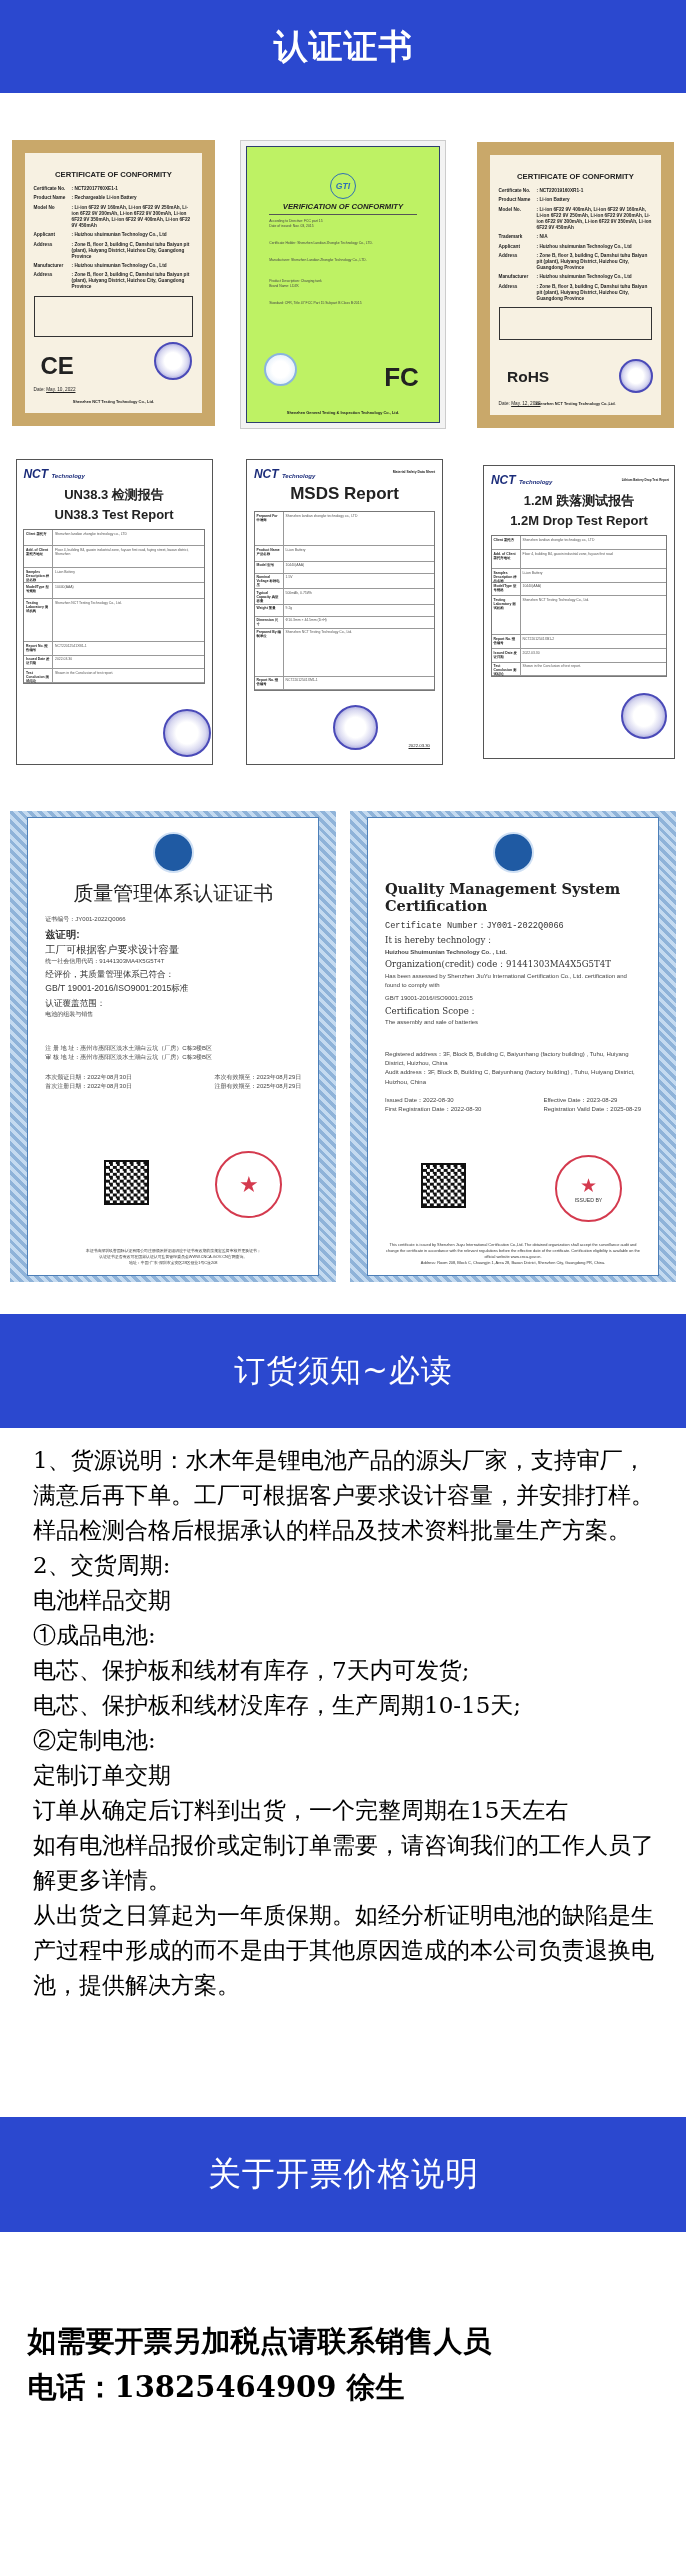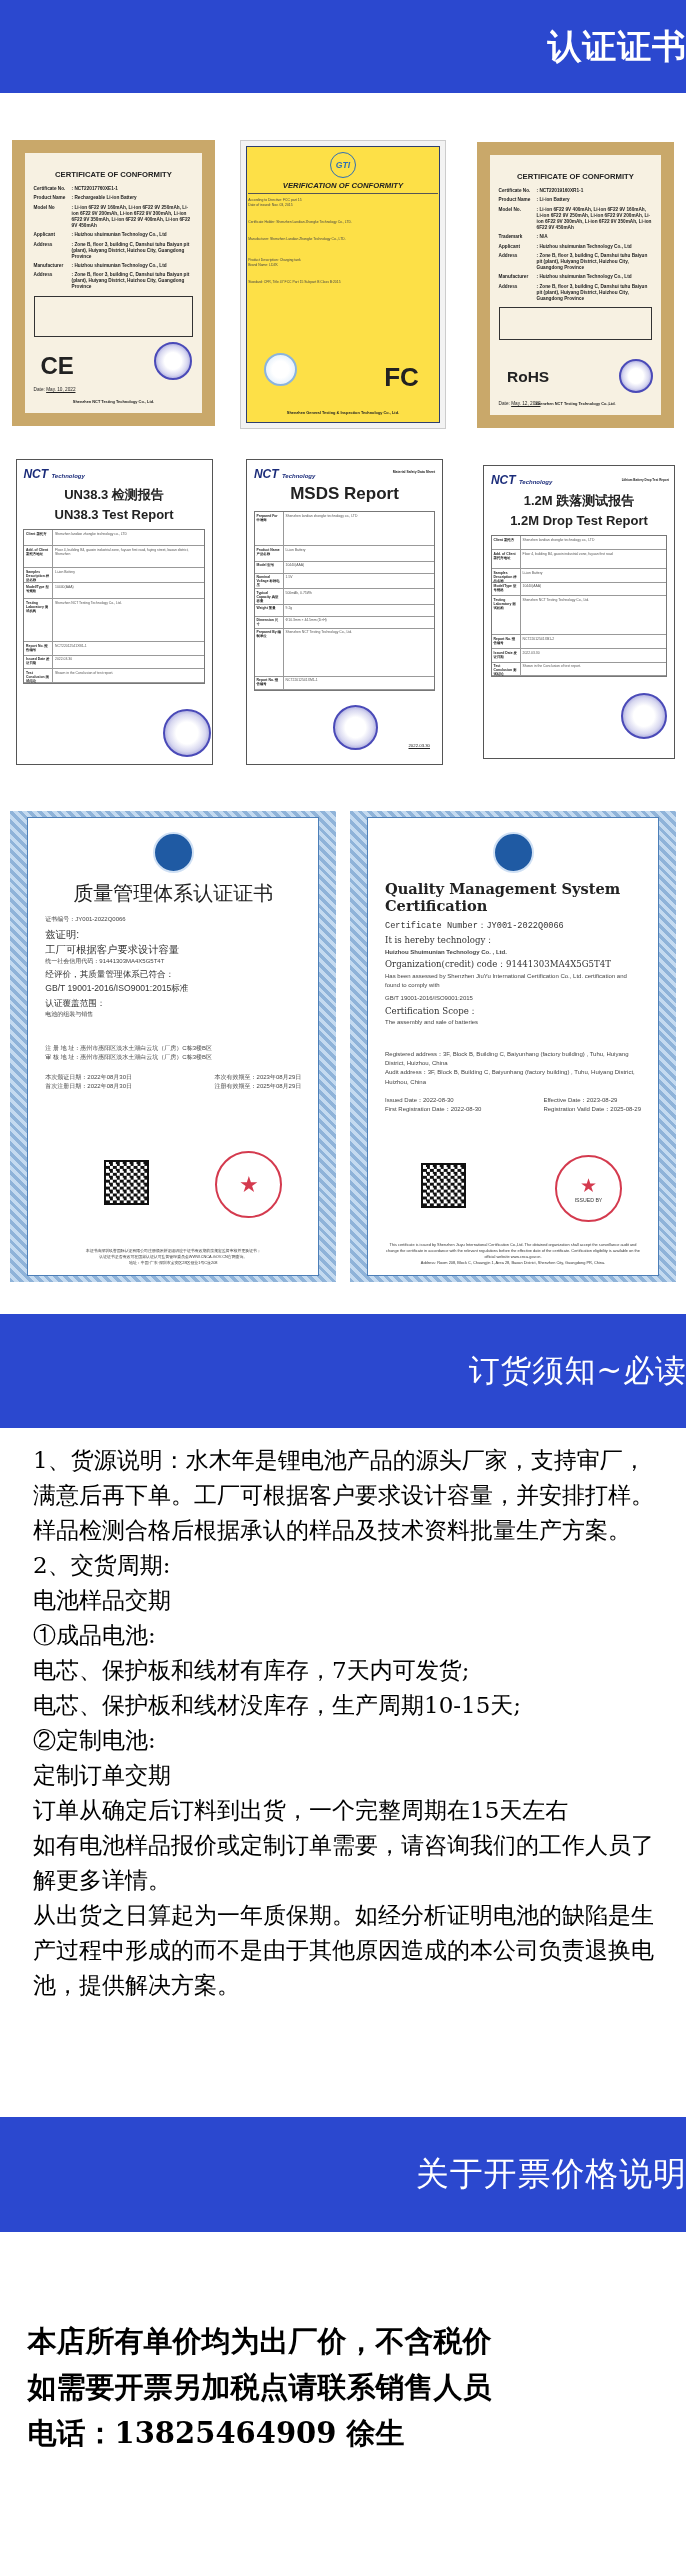--- a/index.html
+++ b/index.html
@@ -1,33 +1,33 @@
 <!DOCTYPE html>
 <html style="font-size:13.7px"><head>
 <meta charset="utf-8">
 <style>
   * { box-sizing: border-box; margin: 0; padding: 0; }
   body { width: 687px; height: 2576px; background: #ffffff; font-family: "DejaVu Serif", serif; position: relative; overflow: hidden; }
-  .banner { position: absolute; left: 0; width: 687px; background: #2b48cf; color: #ffffff; display: flex; align-items: center; justify-content: flex-end; font-family: "DejaVu Serif", serif; font-weight: bold; }
+  .banner { position: absolute; left: 0; width: 687px; background: #2b48cf; color: #ffffff; display: flex; align-items: center; justify-content: center; font-family: "DejaVu Serif", serif; font-weight: bold; }
   .banner span { letter-spacing: 0.9px; }
   .cert { position: absolute; overflow: hidden; font-family: "Liberation Sans", sans-serif; color: #222; }
   
   .gold { background: #c9a86a; padding: 13px; }
   .gold .inner { background: #f7f1e2; width: 100%; height: 100%; padding: 8.6px 8.6px; position: relative; }
   .gold .ttl { text-align: center; font-weight: bold; font-size: 7.7px; margin: 8.6px 0 6.9px; }
   .kv { font-size: 4.7px; line-height: 6px; display: flex; margin-bottom: 3.4px; }
   .kv .k { width: 38px; font-weight: bold; flex-shrink: 0; }
   .kv .v { flex: 1; font-weight: bold; }
   .mini-table { border: 0.4px solid #333; height: 41px; margin: 5.2px 0; font-size: 3.4px; }
   .mark { position: absolute; font-weight: bold; }
   .seal { position: absolute; border-radius: 50%; border: 2.6px solid #4a4ab8; background: radial-gradient(circle, #ffffff 35%, #d8d8f0 60%, #5a5ac0 100%); }
   .foot { position: absolute; left: 0; right: 0; bottom: 8.6px; text-align: center; font-size: 3.9px; font-weight: bold; }
   
   .fcc { background: #f3f3f3; border: 0.9px solid #ccc; padding: 5.2px; }
-  .fcc .inner { border: 1.7px solid #2e3f6e; background: #fde047; width: 100%; height: 100%; position: relative; padding: 1px; }
+  .fcc .inner { border: 1.7px solid #2e3f6e; background: #bef264; width: 100%; height: 100%; position: relative; padding: 22px; }
   .gti-logo { width: 26px; height: 26px; border-radius: 50%; border: 1.7px solid #2f6fb5; margin: 3.4px auto; display:flex; align-items:center; justify-content:center; color:#2f6fb5; font-weight:bold; font-size:8.6px; font-style: italic; }
   .fcc .ttl { text-align: center; font-weight: bold; font-style: italic; font-size: 7.7px; border-bottom: 0.9px solid #555; padding-bottom: 3.4px; margin: 3.4px 0; }
   .fcc .line { font-size: 3.4px; line-height: 5.2px; color: #444; }
   
   .nct { background: #ffffff; border: 1.3px solid #555; padding: 6.9px; }
   .nct .brand { font-weight: bold; font-style: italic; font-size: 12px; color: #1b2c7a; }
   .nct .brand small { font-size: 6px; }
   .nct .h1 { text-align: center; font-weight: bold; font-size: 13px; margin-top: 5.2px; }
   .nct .h2 { text-align: center; font-weight: bold; font-size: 13px; margin-top: 3.4px; }
   .nct .grid { border: 0.9px solid #777; margin-top: 6.9px; }
@@ -282,21 +282,21 @@
       </div>
   </div>
   <div class="seal" style="left:137px;top:227px;width:46px;height:46px;"></div>
 </div>
 
 <div class="cert qcert" style="left:10.3px;top:811px;width:326px;height:471px;">
   <div class="inner">
     <div class="qlogo"></div>
     <div class="q-title-cn">质量管理体系认证证书</div>
     <div class="qsmall">证书编号：JY001-2022Q0066</div>
-    <div class="qline" style="font-size:10.3px;margin-top:3.4px;">兹证明:</div>
+    <div class="qline" style="font-size:10.3px;margin-top:3.4px;font-weight:bold;">兹证明:</div>
     <div class="qline" style="font-size:10.3px;">工厂可根据客户要求设计容量</div>
     <div class="qsmall">统一社会信用代码：91441303MA4X5G5T4T</div>
     <div class="qline">经评价，其质量管理体系已符合：</div>
     <div class="qline">GB/T 19001-2016/ISO9001:2015标准</div>
     <div class="qline">认证覆盖范围：</div>
     <div class="qsmall">电池的组装与销售</div>
     <div class="qsmall" style="margin-top:24px;">注 册 地 址：惠州市惠阳区淡水土湖白云坑（厂房）C栋3楼B区</div>
     <div class="qsmall">审 核 地 址：惠州市惠阳区淡水土湖白云坑（厂房）C栋3楼B区</div>
     <div style="display:flex;justify-content:space-between;margin-top:10.3px;">
       <div>
@@ -367,17 +367,16 @@
   <p>订单从确定后订料到出货，一个完整周期在15天左右</p>
   <p>如有电池样品报价或定制订单需要，请咨询我们的工作人员了解更多详情。</p>
   <p>从出货之日算起为一年质保期。如经分析证明电池的缺陷是生产过程中形成的而不是由于其他原因造成的本公司负责退换电池，提供解决方案。</p>
 </div>
 
 <div class="banner" style="top:2117px;height:115px;font-size:33px;font-weight:normal;">
   <span>关于开票价格说明</span>
 </div>
 
 <div class="body-text invoice" style="top:2318px;left:27.5px;width:644px;">
-  <p>本店所有单价均为出厂价，不含税价</p>
   <p>如需要开票另加税点请联系销售人员</p>
   <p>电话：13825464909 徐生</p>
 </div>
 
 
 </body></html>

